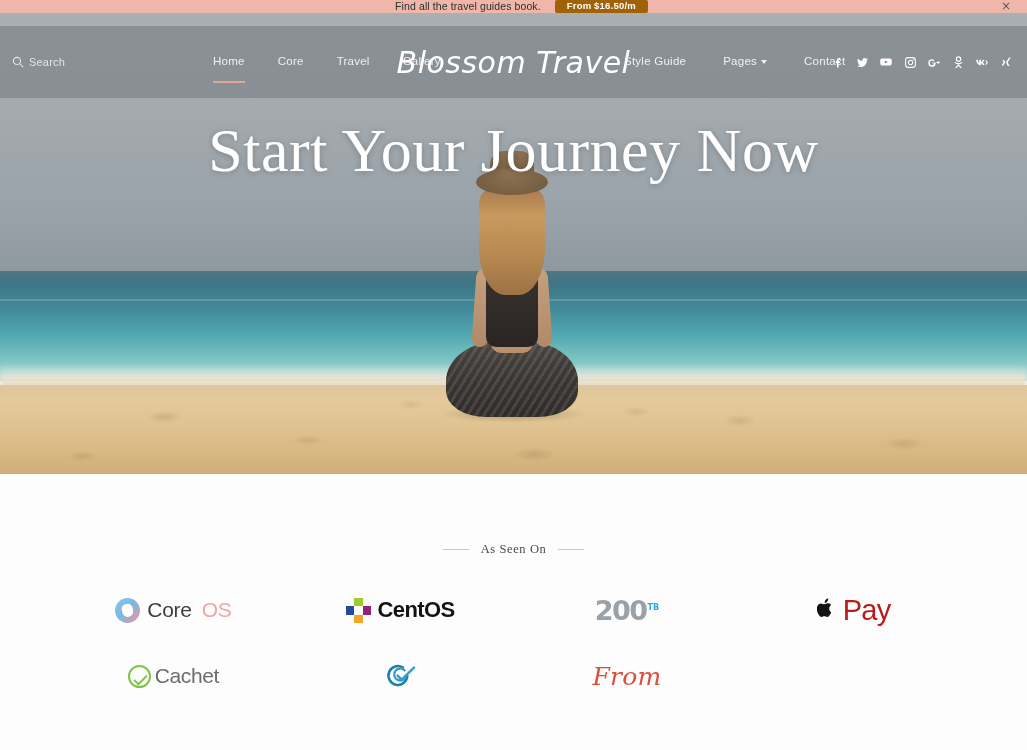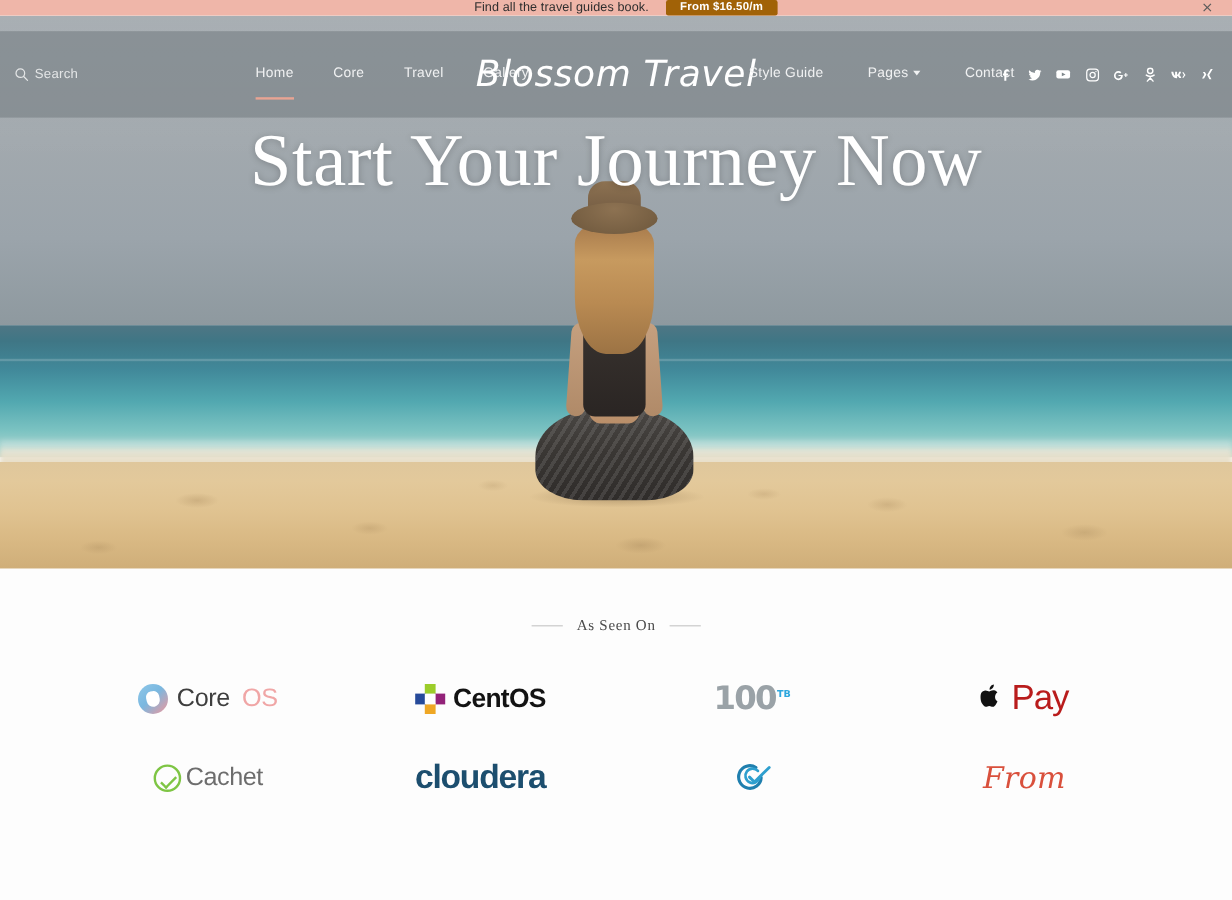--- a/index.html
+++ b/index.html
@@ -187,21 +187,21 @@
   .fig-shadow {
     position: absolute; left: 18px; top: 322px; width: 148px; height: 18px;
     background: radial-gradient(ellipse at 50% 50%, rgba(120,94,60,0.42), rgba(0,0,0,0) 70%);
     border-radius: 50%;
   }
 
   
   .hero-title {
     position: absolute;
     left: 0; right: 0;
-    top: 86px;
+    top: 102px;
     text-align: center;
     font-family: "Liberation Serif", serif;
     font-size: 62px;
     font-weight: 400;
     color: #ffffff;
     letter-spacing: 0.5px;
     text-shadow: 0 1px 6px rgba(0,0,0,0.22);
     z-index: 5;
   }
   .hero-cta {
@@ -326,21 +326,21 @@
   .seen-section {
     position: relative;
     background: #fdfdfd;
     height: 276px;
   }
   .seen-head {
     display: flex;
     align-items: center;
     justify-content: center;
     gap: 12px;
-    padding-top: 40px;
+    padding-top: 68px;
   }
   .seen-rule {
     width: 26px;
     height: 1px;
     background: #c9c9c9;
   }
   .seen-title {
     font-family: "Liberation Serif", serif;
     font-size: 12.5px;
     color: #4a4a4a;
@@ -565,41 +565,38 @@
             <i></i>
             <i></i>
             <i></i>
             <i></i>
             <i></i>
           </span>
         <span class="centos-text">CentOS</span>
       </div>
 
       <div class="brand">
-        <span class="tb-text"><span>100</span><span class="tb-sup">TB</span></span>
+        <span class="tb-text"><span>200</span><span class="tb-sup">TB</span></span>
       </div>
 
       <div class="brand">
         <span class="apple-glyph">
           <svg width="18" height="22" viewBox="0 0 18 22" fill="#111111">
               <path d="M12.2 11.6c0-2.3 1.9-3.4 2-3.5-1.1-1.6-2.8-1.8-3.4-1.8-1.4-.1-2.8.9-3.5.9-.7 0-1.8-.8-3-.8-1.5 0-2.9.9-3.7 2.3-1.6 2.7-.4 6.8 1.1 9 .7 1.1 1.6 2.3 2.8 2.3 1.1 0 1.5-.7 2.9-.7 1.3 0 1.7.7 2.9.7 1.2 0 2-1.1 2.7-2.2.9-1.3 1.2-2.5 1.2-2.5s-2-.8-2-3.7z"></path>
               <path d="M10.3 4.4c.6-.8 1-1.8.9-2.9-.9 0-2 .6-2.6 1.4-.6.7-1.1 1.8-.9 2.8 1 .1 2-.5 2.6-1.3z"></path>
             </svg>
         </span>
         <span class="apple-text">Pay</span>
       </div>
 
       <div class="brand">
         <span class="cachet-mark"></span>
         <span class="cachet-text">Cachet</span>
       </div>
 
-      <div class="brand">
-        <span class="cloudera-text">cloudera</span>
-      </div>
 
       <div class="brand">
         <span class="cmark">
           <svg width="34" height="30" viewBox="0 0 34 30" fill="none">
             <path d="M20 6.6A9.4 9.4 0 1 0 24.3 15" stroke="#1f7fae" stroke-width="2.6" stroke-linecap="round"></path>
             <path d="M21.6 9.4A6 6 0 1 0 23 15" stroke="#2e9fce" stroke-width="2.3" stroke-linecap="round"></path>
             <path d="M14.6 14.6 18.7 18.7 31 6.6" stroke="#2e9fce" stroke-width="2.4" stroke-linecap="round" stroke-linejoin="round"></path>
           </svg>
         </span>
       </div>

